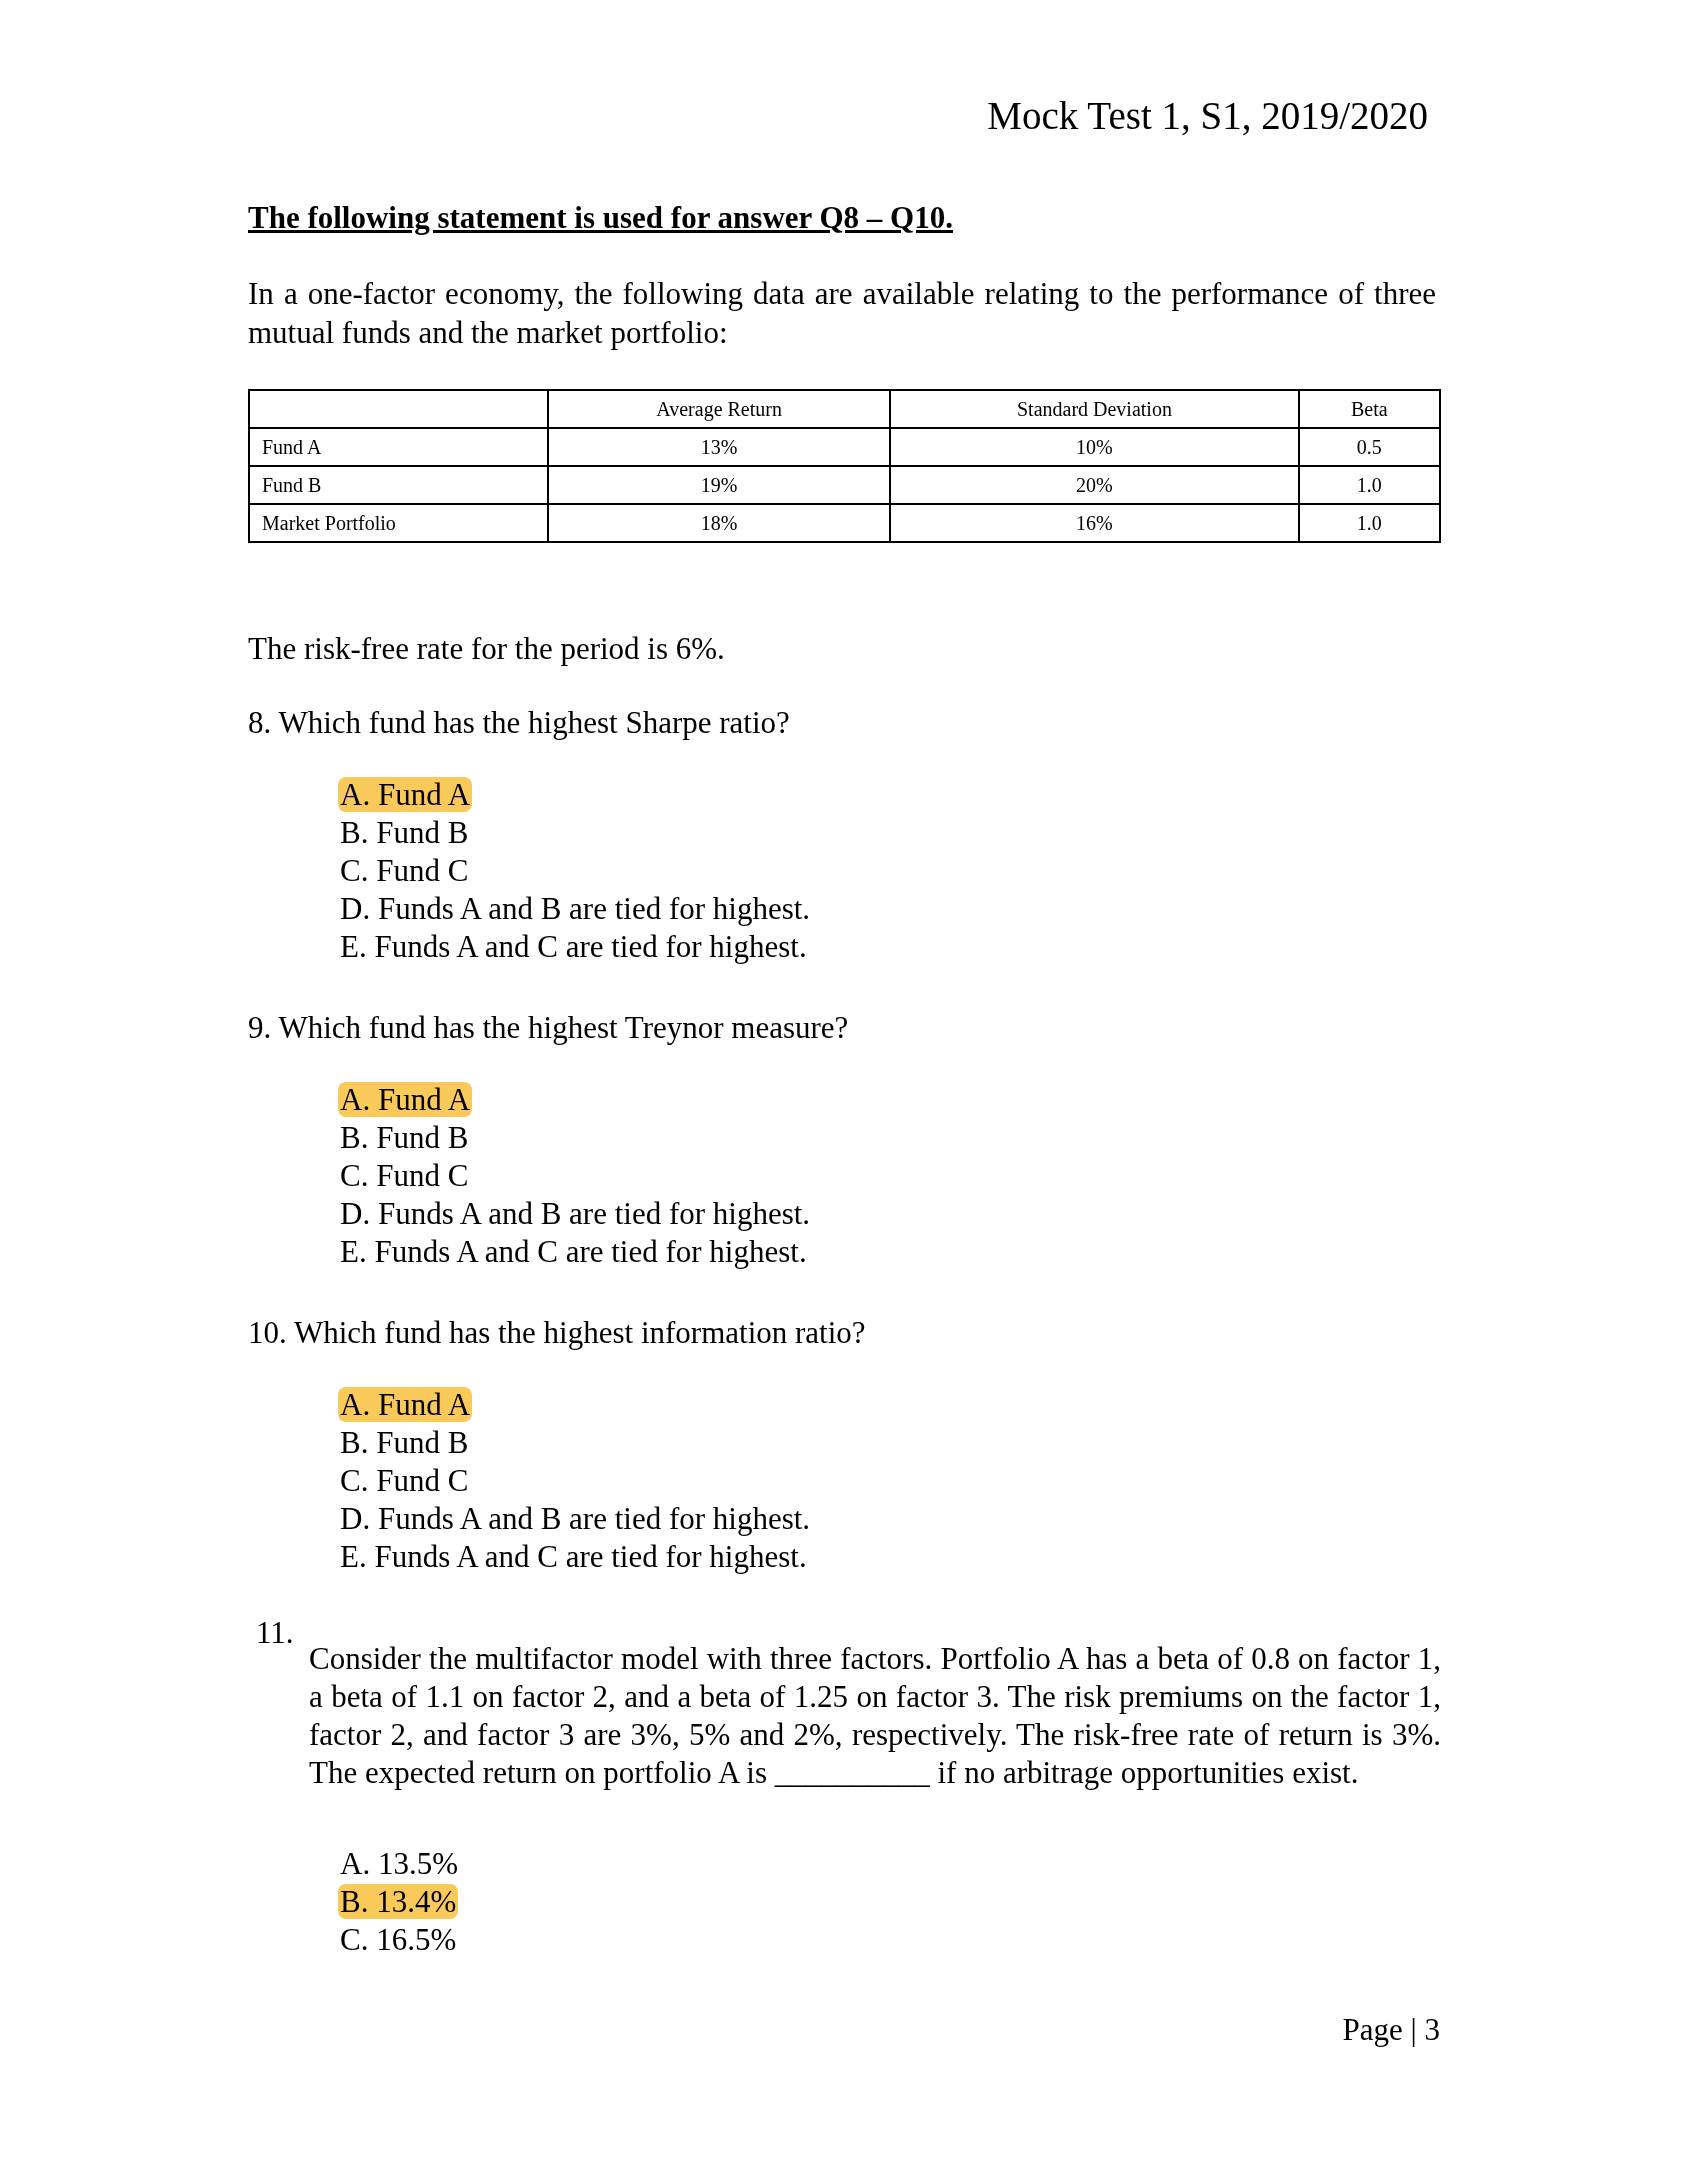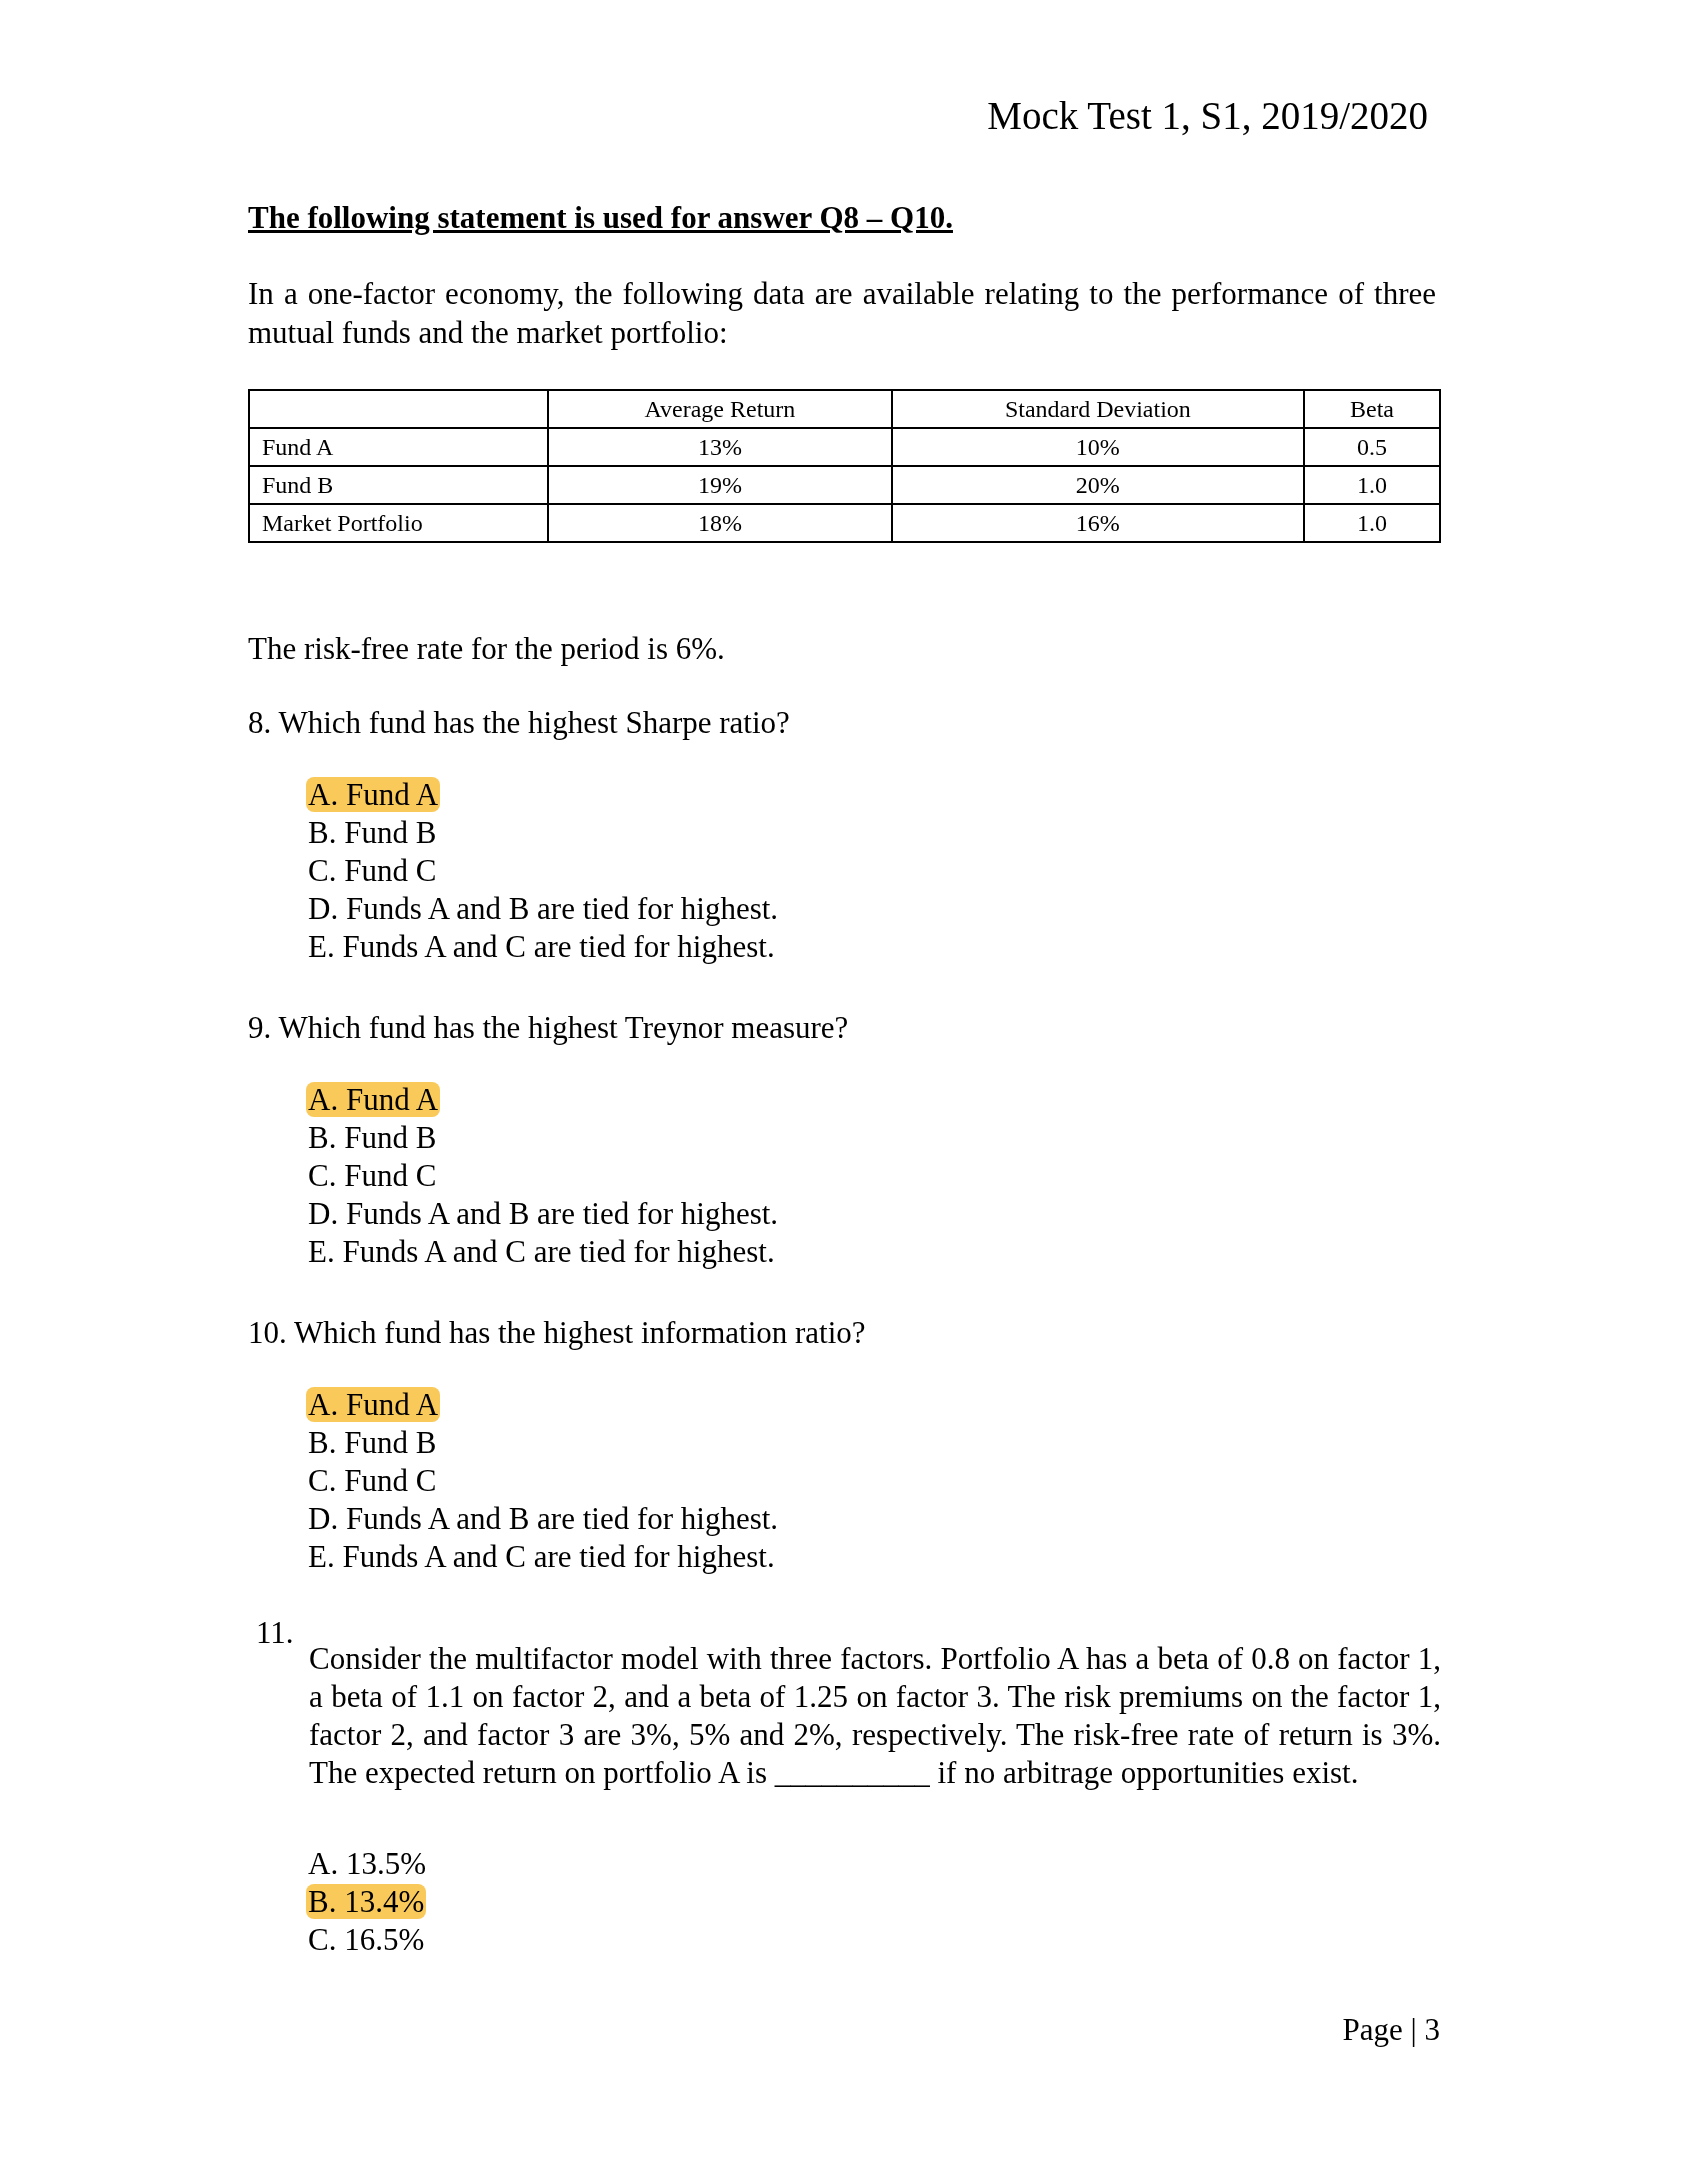--- a/index.html
+++ b/index.html
@@ -15,31 +15,31 @@
   .section-title {
     position: absolute; left: 248px; top: 198px;
     font-weight: bold; text-decoration: underline; font-size: 31px; line-height: 40px;
   }
   .intro {
     position: absolute; left: 248px; top: 274px; width: 1188px;
     line-height: 39px; text-align: justify; text-align-last: left;
   }
   table.data {
     position: absolute; left: 248px; top: 389px; width: 1193px;
-    border-collapse: collapse; font-size: 24px;
+    border-collapse: collapse; font-size: 20px;
   }
   table.data td {
     border: 2px solid #000; height: 36px; padding: 0 12px; line-height: 36px;
   }
   table.data td.c { text-align: center; }
   table.data td.first { width: 273px; }
   .rf { position: absolute; left: 248px; top: 629px; line-height: 40px; }
   .question { position: absolute; left: 248px; line-height: 40px; }
   .options { position: absolute; left: 308px; }
-  .opt { line-height: 38px; height: 38px; white-space: nowrap; }
+  .opt { line-height: 38px; height: 38px; white-space: nowrap; margin-left: 32px; }
   .opt span.hl { background: #f9c95a; border-radius: 8px; padding: 0 2px; margin-left: -2px; }
   .q11 { position: absolute; left: 248px; top: 1614px; width: 1193px; line-height: 38px; }
   .q11 .num { position: absolute; left: 8px; top: 0; }
   .q11 .body { margin-left: 61px; text-align: justify; text-align-last: left; margin-top: 26px; }
   .footer { position: absolute; right: 243px; top: 2010px; line-height: 40px; }
 </style>
 </head>
 <body>
 
 <div class="header">Mock Test 1, S1, 2019/2020</div>

